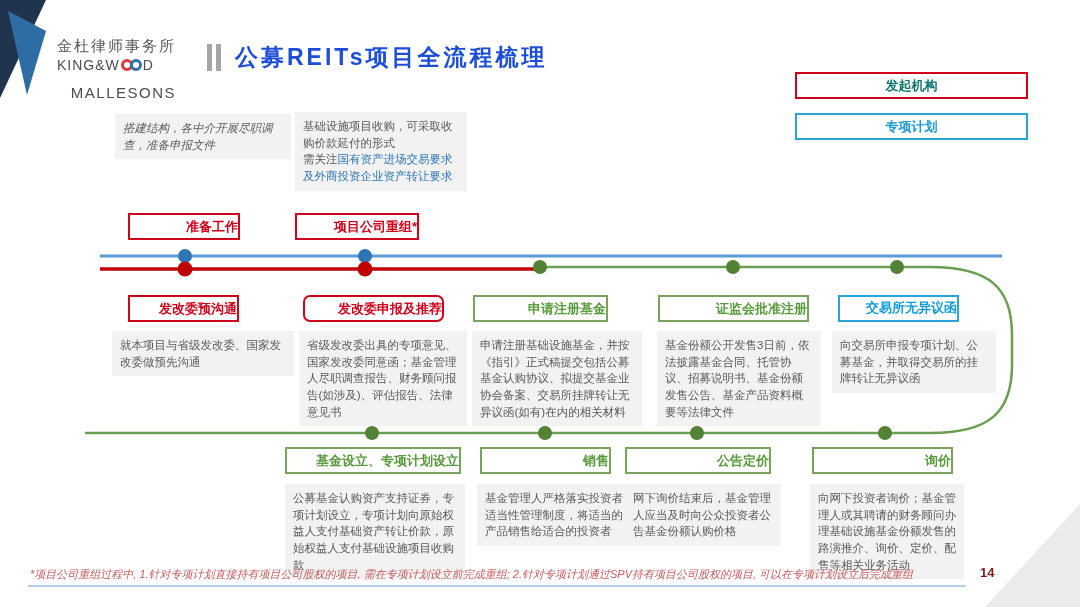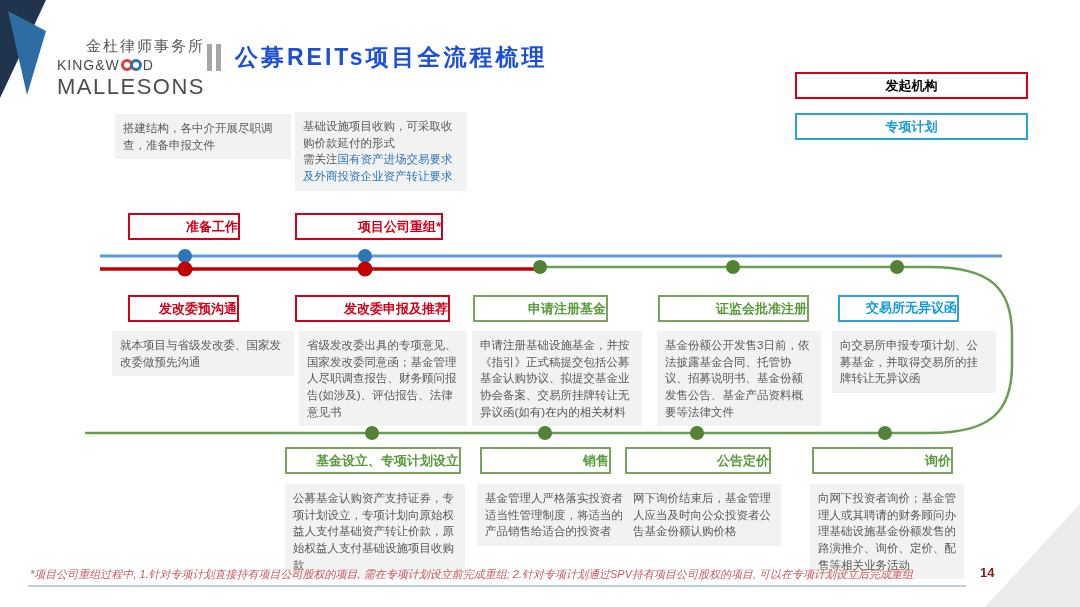--- a/index.html
+++ b/index.html
@@ -6,35 +6,35 @@
   .slide{
     position:relative;width:1080px;height:607px;background:#ffffff;overflow:hidden;
     font-family:"Liberation Sans","DejaVu Sans",sans-serif;
   }
   svg.layer{position:absolute;left:0;top:0;pointer-events:none;}
 
   
   .logo{position:absolute;left:57px;top:38px;color:#4d4d4f;line-height:1.1;text-align:right;}
   .logo-cn{font-size:15px;letter-spacing:2px;color:#58595b;margin-bottom:3px;}
   .logo-en{font-size:14px;letter-spacing:1px;font-weight:400;display:flex;align-items:center;}
-  .logo-en2{font-size:22px;letter-spacing:1.5px;margin-top:2px;}
+  .logo-en2{font-size:15px;letter-spacing:1.5px;margin-top:12px;}
   .ring{display:inline-block;width:12px;height:12px;border-radius:50%;box-sizing:border-box;margin:0 0px;}
   .ring-red{border:3px solid #e03a3e;margin-left:1px;}
   .ring-blue{border:3px solid #2e74a8;margin-left:-3px;margin-right:1px;}
 
   
   .title-wrap{position:absolute;left:207px;top:44px;display:flex;align-items:flex-start;}
   .bar{width:5px;height:27px;background:#a6a6a6;margin-right:4px;}
   .title{margin:0 0 0 10px;font-size:23px;font-weight:bold;color:#1d4ed8;letter-spacing:3px;line-height:27px;}
 
   
   .legend{position:absolute;left:795px;top:72px;width:233px;}
   .legend-box{box-sizing:border-box;width:233px;height:27px;margin-bottom:14px;background:#fff;
     text-align:center;line-height:23px;font-size:13px;font-weight:bold;}
-  .legend-box.red{border:2px solid #d0021b;color:#000000;}
+  .legend-box.red{border:2px solid #d0021b;color:#0f766e;}
   .legend-box.blue{border:2px solid #29a3dc;color:#1a9ad6;}
   .legend-box.green{border:2px solid #79a35c;color:#579b3b;}
 
   
   .stage{position:absolute;box-sizing:border-box;height:27px;background:#fff;text-align:right;
     line-height:23px;font-size:13px;font-weight:bold;}
   .stage.red{border:2px solid #d0021b;color:#d0021b;}
   .stage.green{border:2px solid #79a35c;color:#579b3b;}
   .stage.blue{border:2.5px solid #29a3dc;color:#0f9ada;line-height:22px;}
 
@@ -91,31 +91,31 @@
     <circle cx="365" cy="269" r="7.5" fill="#c00000"></circle>
     <circle cx="540" cy="267" r="7" fill="#538135"></circle>
     <circle cx="733" cy="267" r="7" fill="#538135"></circle>
     <circle cx="897" cy="267" r="7" fill="#538135"></circle>
     <circle cx="372" cy="433" r="7" fill="#538135"></circle>
     <circle cx="545" cy="433" r="7" fill="#538135"></circle>
     <circle cx="697" cy="433" r="7" fill="#538135"></circle>
     <circle cx="885" cy="433" r="7" fill="#538135"></circle>
   </svg>
 
-  <div class="note" style="left:115px;top:114px;width:176px;">搭建结构，各中介开展尽职调查，准备申报文件</div>
+  <div class="note" style="left:115px;top:114px;width:176px;font-style:italic;">搭建结构，各中介开展尽职调查，准备申报文件</div>
   <div class="note" style="left:295px;top:112px;width:172px;">
     <span style="display:block;">基础设施项目收购，可采取收购价款延付的形式</span>
     <span>需关注</span><span class="blue-seg">国有资产进场交易要求及外商投资企业资产转让要求</span>
   </div>
 
   <div class="stage red" style="left:128px;top:213px;width:112px;">准备工作</div>
-  <div class="stage red" style="left:295px;top:213px;width:148px;">项目公司重组*</div>
+  <div class="stage red" style="left:295px;top:213px;width:124px;">项目公司重组*</div>
 
   <div class="stage red" style="left:128px;top:295px;width:111px;">发改委预沟通</div>
-  <div class="stage red" style="left:295px;top:295px;width:155px;">发改委申报及推荐</div>
+  <div class="stage red" style="left:303px;top:295px;width:141px;border-radius:7px;">发改委申报及推荐</div>
   <div class="stage green" style="left:473px;top:295px;width:135px;">申请注册基金</div>
   <div class="stage green" style="left:658px;top:295px;width:151px;">证监会批准注册</div>
   <div class="stage blue" style="left:838px;top:295px;width:121px;">交易所无异议函</div>
 
   <div class="note" style="left:112px;top:331px;width:182px;">就本项目与省级发改委、国家发改委做预先沟通</div>
   <div class="note" style="left:299px;top:331px;width:168px;">省级发改委出具的专项意见、国家发改委同意函；基金管理人尽职调查报告、财务顾问报告(如涉及)、评估报告、法律意见书</div>
   <div class="note" style="left:472px;top:331px;width:170px;">申请注册基础设施基金，并按《指引》正式稿提交包括公募基金认购协议、拟提交基金业协会备案、交易所挂牌转让无异议函(如有)在内的相关材料</div>
   <div class="note" style="left:657px;top:331px;width:164px;">基金份额公开发售3日前，依法披露基金合同、托管协议、招募说明书、基金份额发售公告、基金产品资料概要等法律文件</div>
   <div class="note" style="left:832px;top:331px;width:164px;">向交易所申报专项计划、公募基金，并取得交易所的挂牌转让无异议函</div>
 

